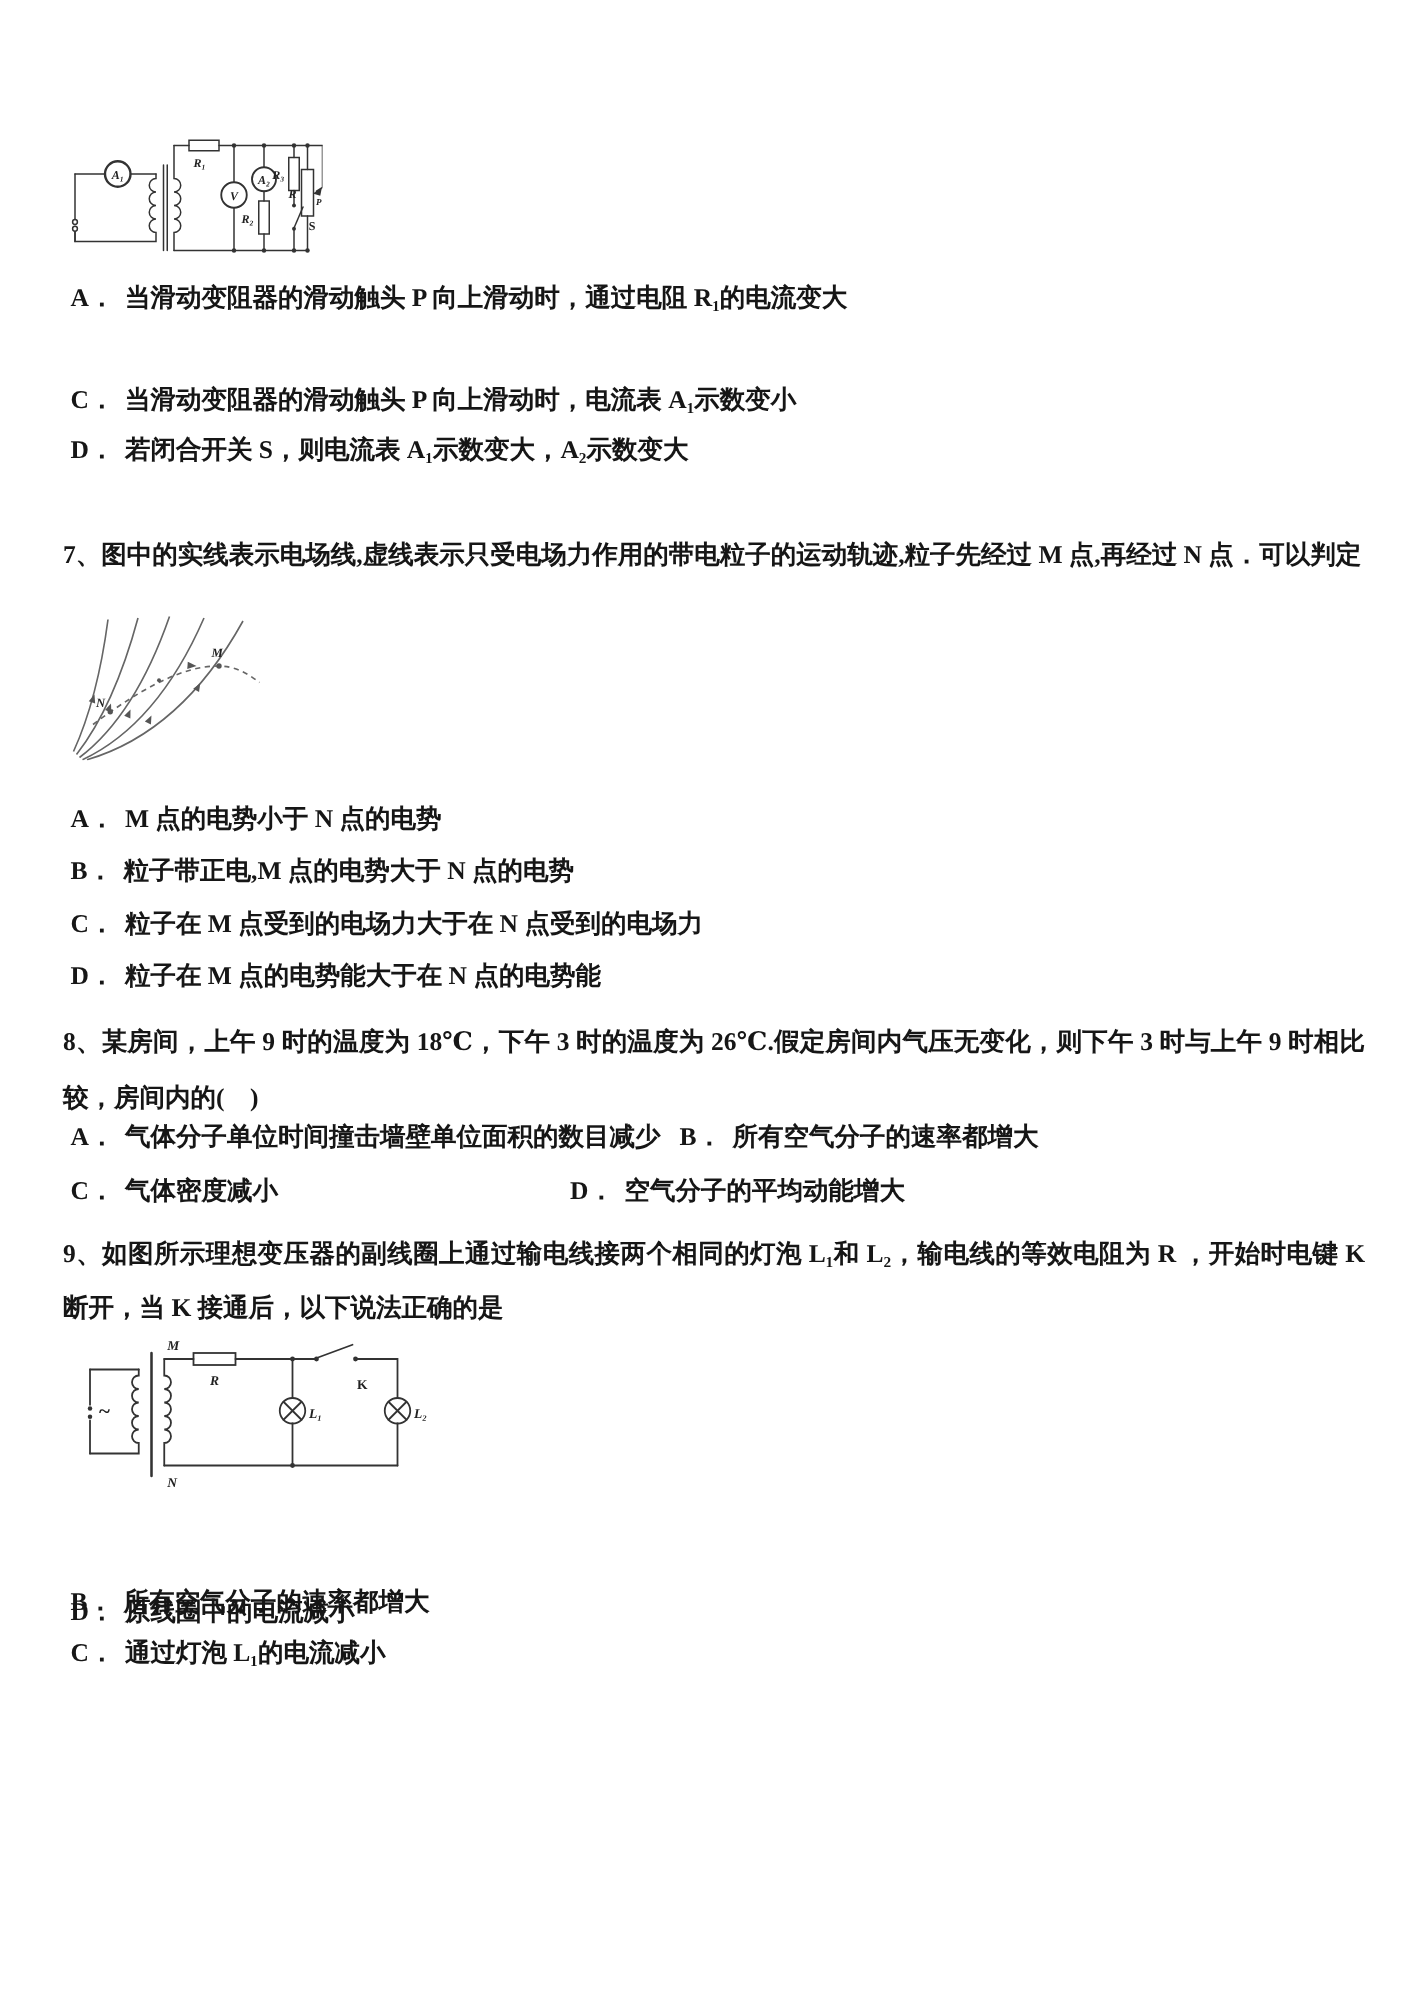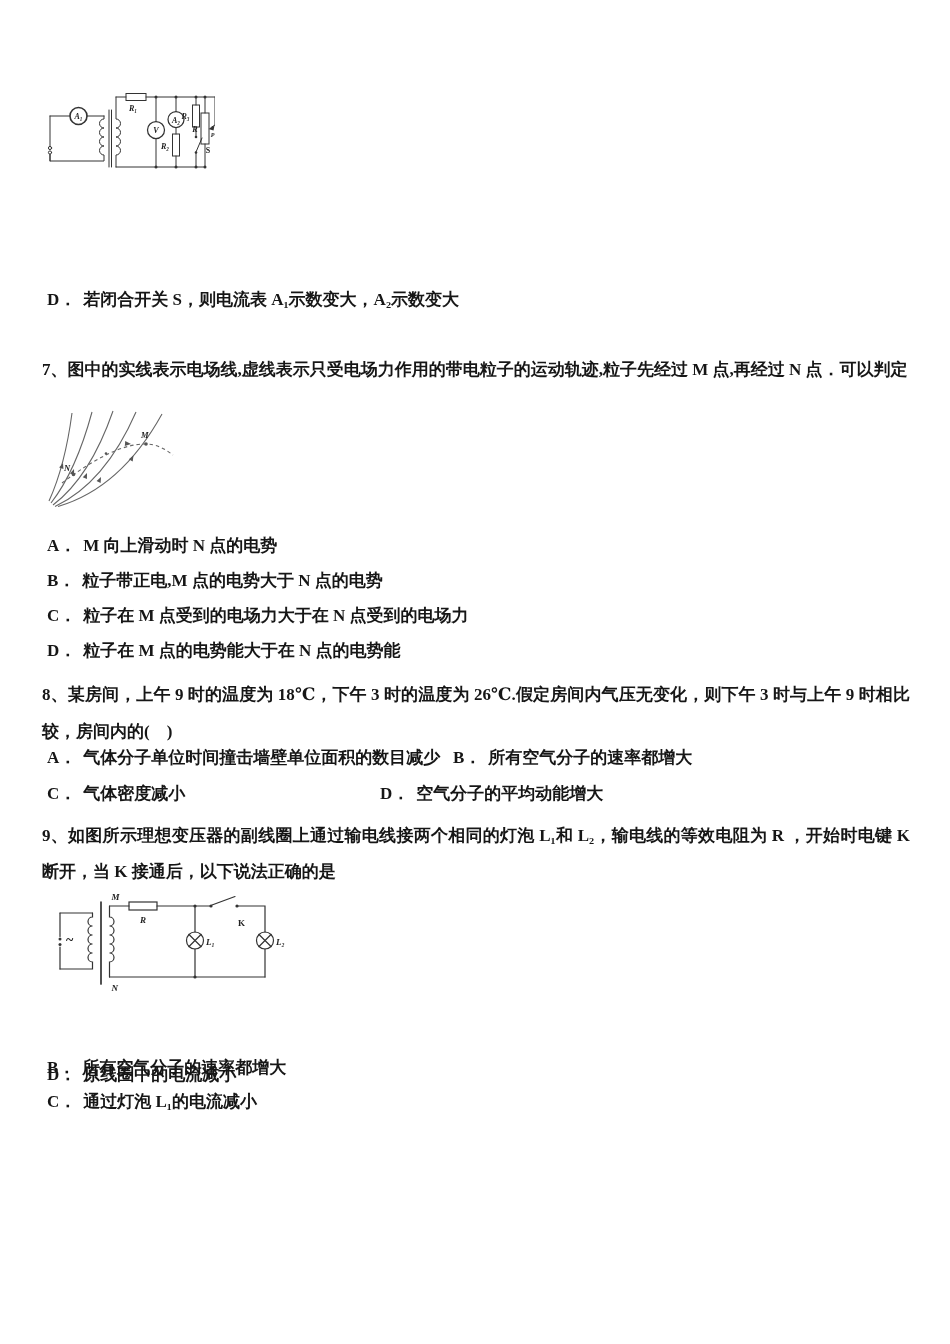--- a/index.html
+++ b/index.html
@@ -70,20 +70,22 @@
       <text x="232" y="94">V</text>
       <text x="272" y="73">A₂</text>
       <text x="250" y="125">R₂</text>
       <text x="291" y="66">R₃</text>
       <text x="336" y="134" font-style="normal">S</text>
       <text x="310" y="92">R</text>
       <text x="345" y="101" font-size="12">P</text>
     </g>
   </svg>
 
+  <div class="line" style="left:47px;top:189px"><span class="opt-letter">A．</span><span>当滑动变阻器的滑动触头 P 向上滑动时，通过电阻 R₁的电流变大</span></div>
+  <div class="line" style="left:47px;top:257px"><span class="opt-letter">C．</span><span>当滑动变阻器的滑动触头 P 向上滑动时，电流表 A₁示数变小</span></div>
   <div class="line" style="left:47px;top:290px"><span class="opt-letter">D．</span><span>若闭合开关 S，则电流表 A₁示数变大，A₂示数变大</span></div>
 
 
   <div class="line" style="left:42px;top:360px">7、图中的实线表示电场线,虚线表示只受电场力作用的带电粒子的运动轨迹,粒子先经过 M 点,再经过 N 点．可以判定</div>
 
   <svg style="left:45px;top:407px;width:160px;height:100px" viewBox="0 0 320 200">
     <g stroke="#666" stroke-width="2.2" fill="none">
       <path d="M8,188 Q40,118 54,12"></path>
       <path d="M12,192 Q62,128 94,10"></path>
       <path d="M16,196 Q90,140 136,8"></path>
@@ -101,21 +103,21 @@
       <circle cx="202" cy="74" r="3.6"></circle>
       <circle cx="57" cy="135" r="3.6"></circle>
       <circle cx="122" cy="93" r="2.6"></circle>
     </g>
     <g fill="#222" font-size="17" font-style="italic">
       <text x="192" y="62">M</text>
       <text x="38" y="128">N</text>
     </g>
   </svg>
 
-  <div class="line" style="left:47px;top:536px"><span class="opt-letter">A．</span><span>M 向上滑动时 N 点的电势</span></div>
+  <div class="line" style="left:47px;top:536px"><span class="opt-letter">A．</span><span>M 点的电势小于 N 点的电势</span></div>
   <div class="line" style="left:47px;top:571px"><span class="opt-letter">B．</span><span>粒子带正电,M 点的电势大于 N 点的电势</span></div>
   <div class="line" style="left:47px;top:606px"><span class="opt-letter">C．</span><span>粒子在 M 点受到的电场力大于在 N 点受到的电场力</span></div>
   <div class="line" style="left:47px;top:641px"><span class="opt-letter">D．</span><span>粒子在 M 点的电势能大于在 N 点的电势能</span></div>
 
   <div class="para" style="left:42px;top:676px;width:868px;line-height:37px">8、某房间，上午 9 时的温度为 18℃，下午 3 时的温度为 26℃.假定房间内气压无变化，则下午 3 时与上午 9 时相比较，房间内的(　)</div>
   <div class="line" style="left:47px;top:748px"><span class="opt-letter">A．</span><span>气体分子单位时间撞击墙壁单位面积的数目减少</span></div>
   <div class="line" style="left:453px;top:748px"><span class="opt-letter">B．</span><span>所有空气分子的速率都增大</span></div>
   <div class="line" style="left:47px;top:784px"><span class="opt-letter">C．</span><span>气体密度减小</span></div>
   <div class="line" style="left:380px;top:784px"><span class="opt-letter">D．</span><span>空气分子的平均动能增大</span></div>
 

